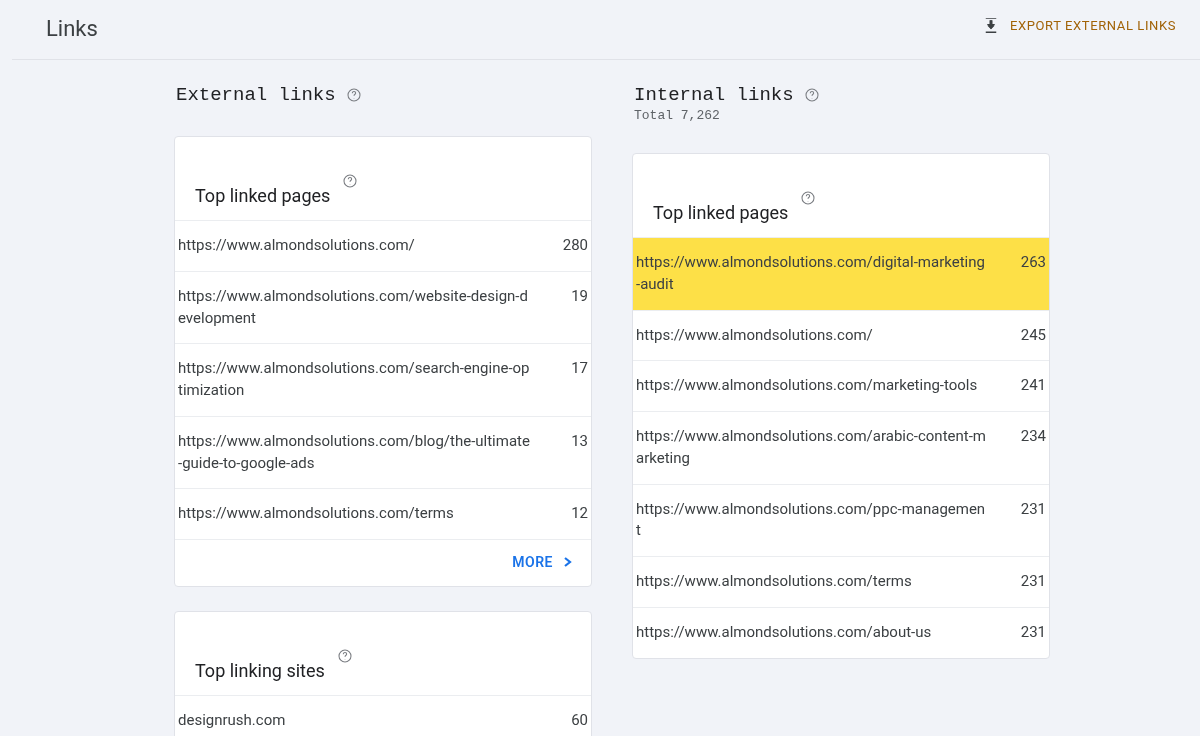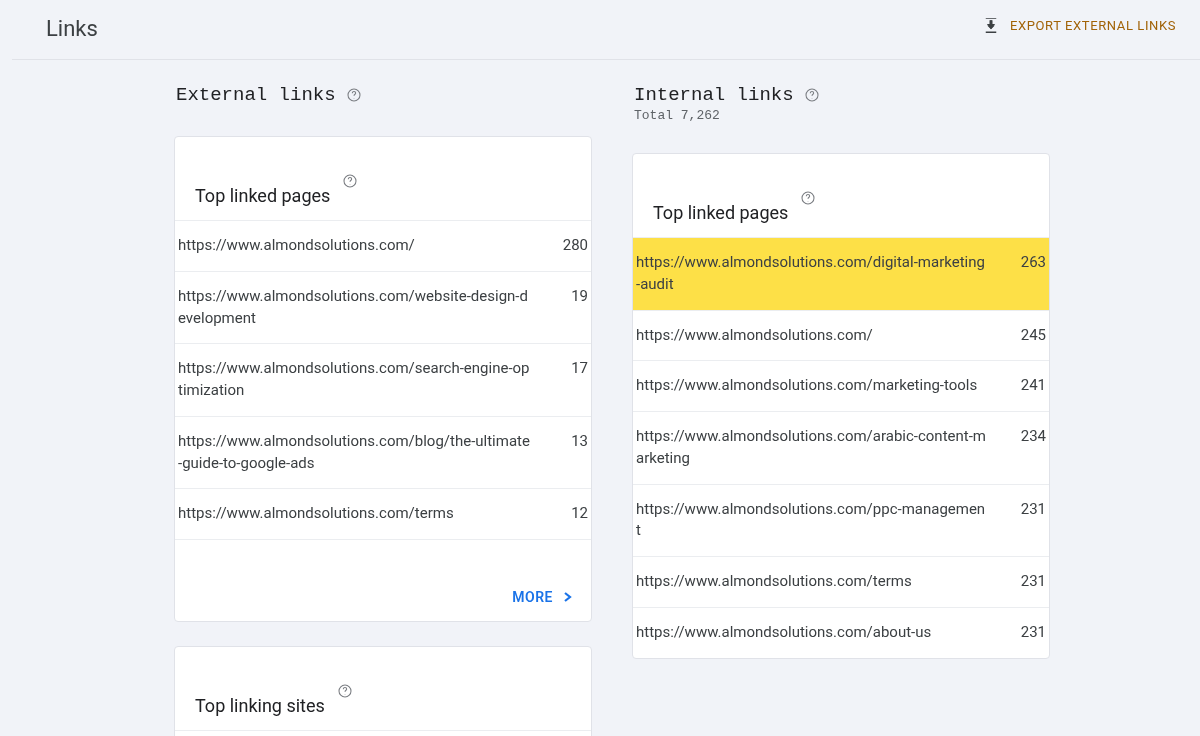--- a/index.html
+++ b/index.html
@@ -120,21 +120,20 @@
   .more-btn {
     display: inline-flex;
     align-items: center;
     gap: 10px;
     color: #1a73e8;
     font-weight: 600;
     font-size: 14px;
     letter-spacing: .5px;
     cursor: pointer;
     user-select: none;
-    margin-top: 35px;
   }
   .more-btn svg { width: 10px; height: 10px; stroke: #1a73e8; stroke-width: 2.2; fill: none; }
 </style>
 </head>
 <body>
 
 <div class="page-header">
   <div class="page-title">Links</div>
   <div class="export-btn">
     <span>

